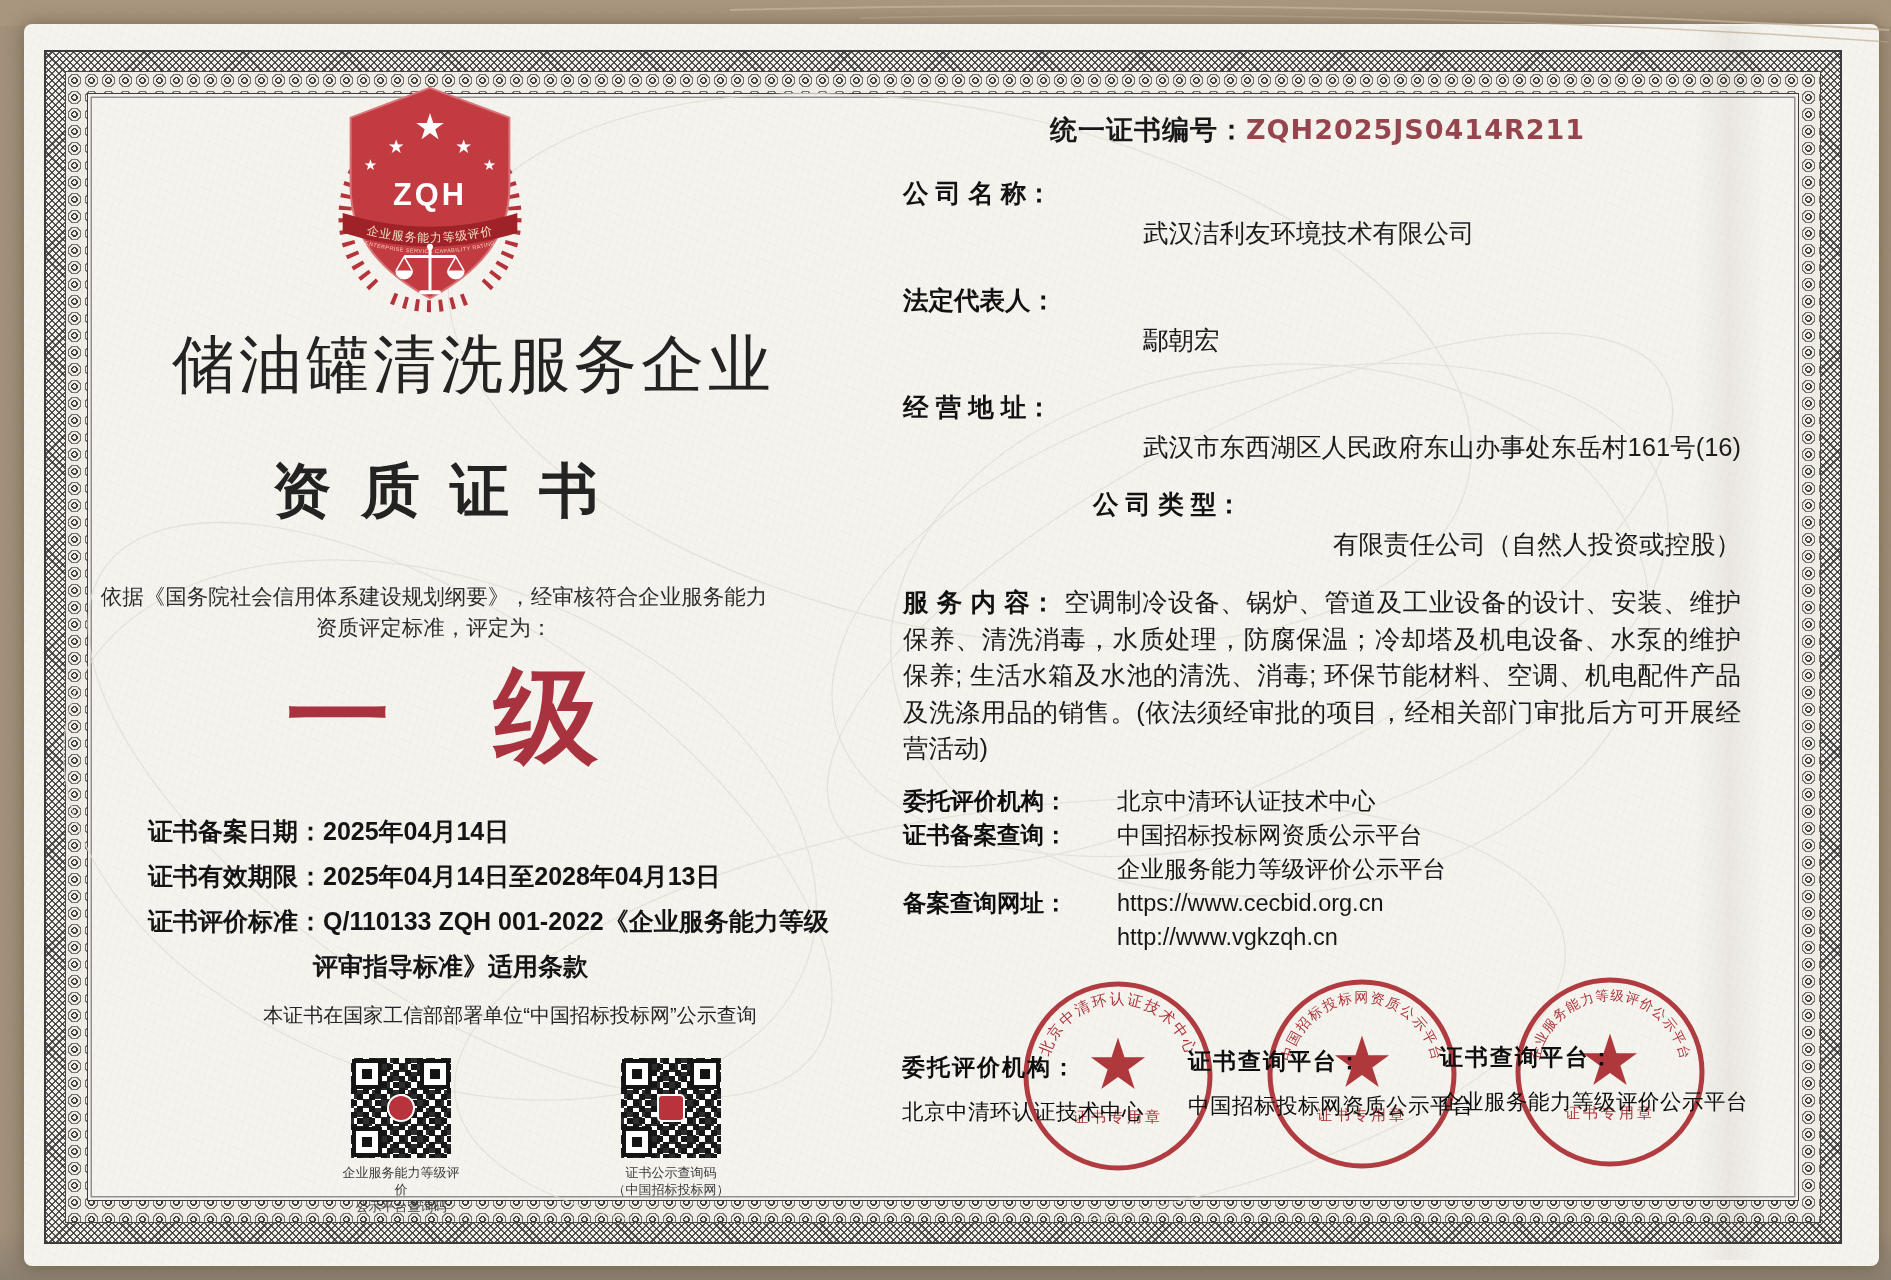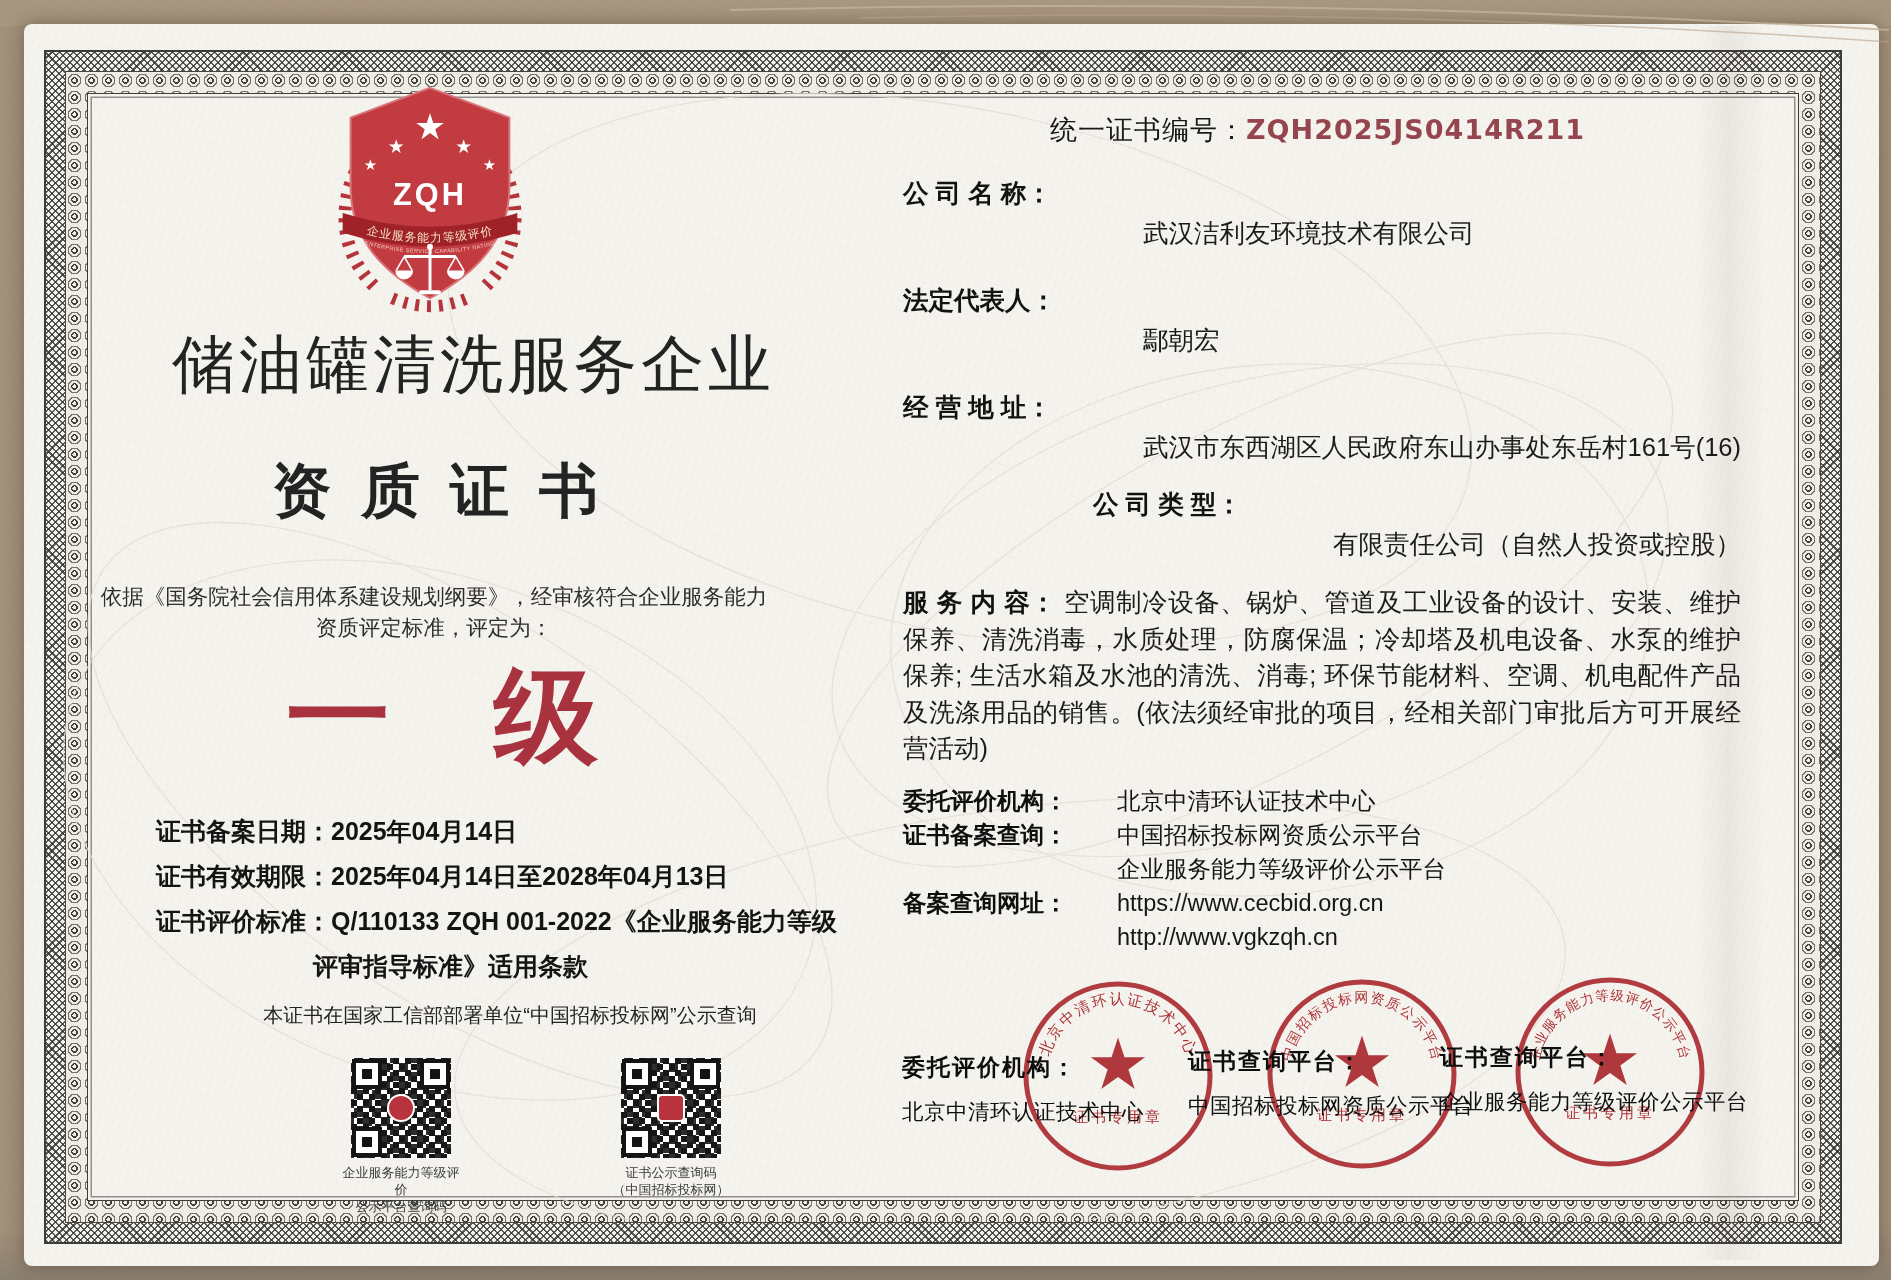--- a/index.html
+++ b/index.html
@@ -32,38 +32,38 @@
   .title1{left:95px;top:322px;width:680px;text-align:right;font-size:63px;font-weight:400;letter-spacing:4px;color:#232323;
     font-family:"Liberation Serif","DejaVu Serif",serif;}
   .title2{left:95px;top:452px;width:680px;display:flex;justify-content:center;font-size:59px;font-weight:700;color:#232323;
     font-family:"Liberation Serif","DejaVu Serif",serif;}
   .title2 span{letter-spacing:30px;margin-right:-30px;}
   .intro{left:88px;top:582px;width:692px;text-align:center;font-size:21.5px;line-height:31px;color:#2d2d2d;}
   .grade{left:96px;top:648px;width:692px;display:flex;justify-content:center;font-size:104px;font-weight:700;color:#a8323e;
     font-family:Liberation Serif, serif;}
   .grade span{letter-spacing:104px;margin-right:-104px;}
   .left-info{left:148px;top:816px;width:710px;font-size:25px;line-height:30px;color:#141414;}
-  .li-row{display:flex;margin-bottom:15px;font-weight:700;margin-left:8px;}
+  .li-row{display:flex;margin-bottom:15px;font-weight:700;}
   .li-cont{padding-left:165px;font-weight:700;margin-bottom:15px;}
   .note{left:135px;top:1000px;width:750px;text-align:center;font-size:20px;line-height:31px;color:#242424;}
   .qr-row{left:342px;top:1058px;width:388px;display:flex;justify-content:space-between;}
   .qr{width:118px;text-align:center;}
   .qr-box{position:relative;width:100px;height:100px;margin:0 auto;background:
     conic-gradient(#161616 25%,transparent 0 50%,#161616 0 75%,transparent 0) 0 0/12px 12px,
     conic-gradient(rgba(22,22,22,.9) 25%,transparent 0 50%,rgba(22,22,22,.9) 0 75%,transparent 0) 3px 5px/18px 18px,#fff;}
   .finder{position:absolute;width:22px;height:22px;border:4px solid #141414;background:#fff;display:flex;align-items:center;justify-content:center;}
   .finder::after{content:"";width:10px;height:10px;background:#141414;}
   .f-tl{left:1px;top:1px;} .f-tr{right:1px;top:1px;} .f-bl{left:1px;bottom:1px;}
   .qr-logo{position:absolute;inset:0;margin:auto;width:24px;height:24px;border-radius:50%;background:#b9333c;border:2px solid #fff;}
   .qr-logo.square{border-radius:5px;}
   .qr-cap{margin-top:6px;font-size:13px;line-height:17px;color:#3a3a3a;}
 
   
   .cert-no{left:1050px;top:112px;width:700px;font-size:27px;white-space:nowrap;}
-  .cert-no .lbl{font-weight:400;color:#181818;letter-spacing:1px;margin-top:24px;}
+  .cert-no .lbl{font-weight:700;color:#181818;letter-spacing:1px;margin-top:24px;}
   .cert-no .num{font-weight:600;color:#95454e;letter-spacing:1px;font-family:"DejaVu Sans","Liberation Sans",sans-serif;}
   .company{left:903px;top:176px;width:838px;font-size:25.5px;color:#1c1c1c;}
   .crow{display:flex;margin-bottom:32px;}
   .crow.tight{margin-bottom:22px;justify-content:flex-end;}
   .clabel{font-weight:700;width:240px;flex:none;color:#121212;}
   .cvalue{font-weight:400;margin-top:40px;}
   .service{line-height:36.5px;text-align:justify;font-weight:500;}
   .service .clabel-inline{font-weight:700;color:#121212;}
   .evaluation{left:903px;top:784px;width:840px;font-size:23.5px;line-height:34px;color:#161616;}
   .erow{display:flex;}

